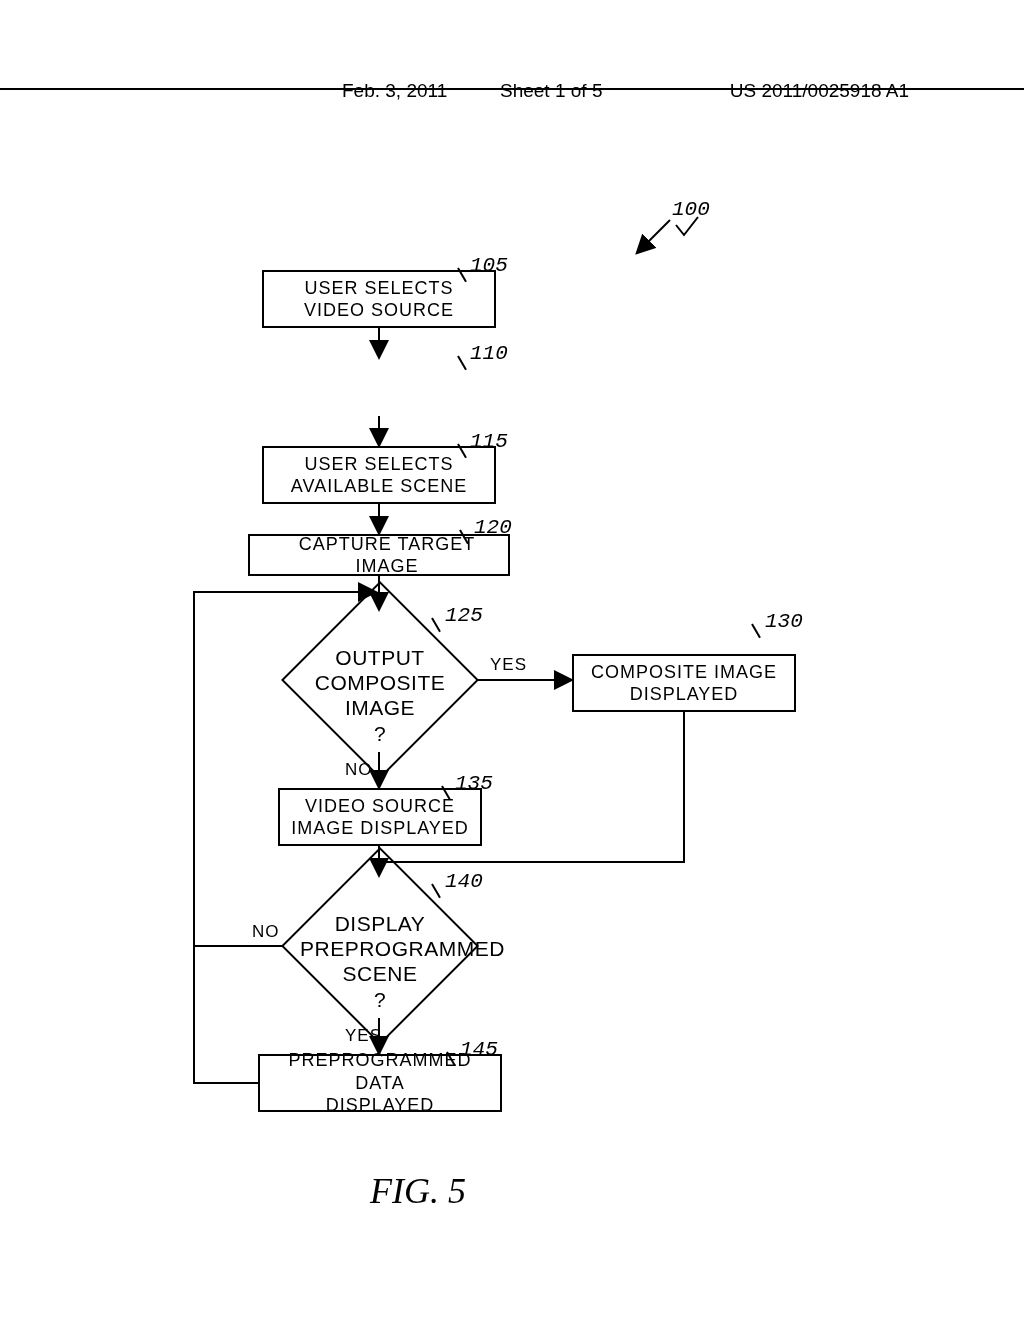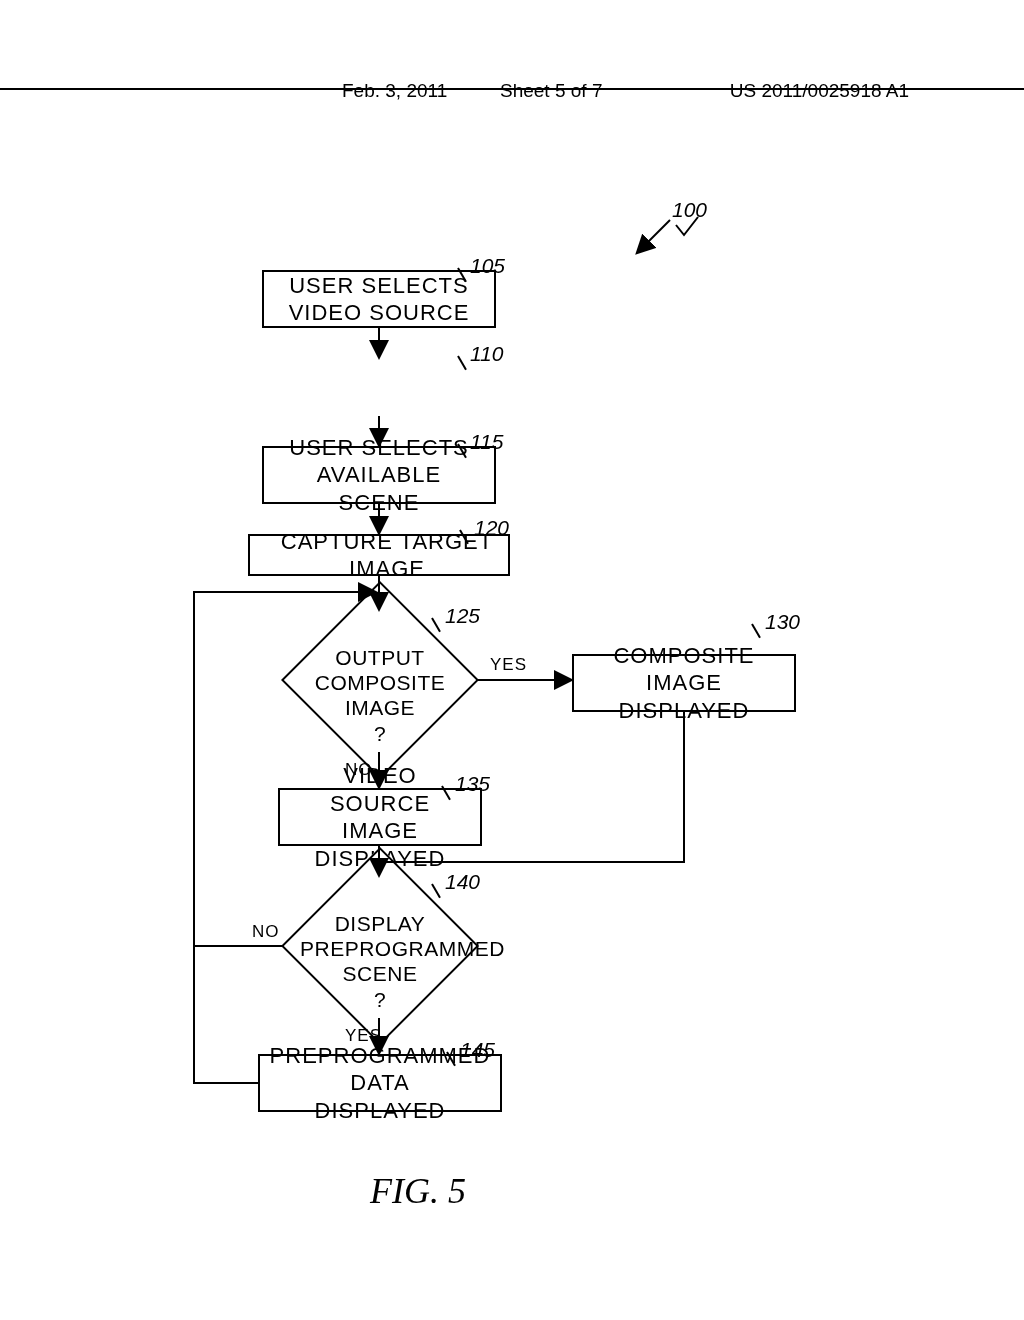--- a/index.html
+++ b/index.html
@@ -34,21 +34,21 @@
   }
 
   .box {
     position: absolute;
     border: 2px solid #000;
     background: #fff;
     display: flex;
     align-items: center;
     justify-content: center;
     text-align: center;
-    font-size: 22px;
+    font-size: 18px;
     letter-spacing: 1px;
     padding: 6px 10px;
     line-height: 1.25;
   }
 
   .diamond {
     position: absolute;
     width: 140px;
     height: 140px;
     transform: rotate(45deg);
@@ -60,21 +60,21 @@
     width: 160px;
     text-align: center;
     font-size: 21px;
     letter-spacing: 0.5px;
     line-height: 1.2;
   }
 
   .ref {
     position: absolute;
     font-style: italic;
-    font-family: Liberation Sans, sans-serif;
+    font-family: Liberation Mono, monospace;
     font-size: 21px;
   }
   .tick {
     position: absolute;
     width: 16px;
     height: 2px;
     background: #000;
     transform: rotate(60deg);
     transform-origin: left center;
   }
@@ -97,21 +97,21 @@
     top: 0; left: 0;
     width: 1024px; height: 1100px;
     pointer-events: none;
   }
 </style>
 </head>
 <body>
 
 <div class="header">
   <span class="header-center">Feb. 3, 2011</span>
-  <span class="header-sheet">Sheet 5 of 7</span>
+  <span class="header-sheet">Sheet 1 of 5</span>
   <span class="header-right">US 2011/0025918 A1</span>
 </div>
 
 <div class="canvas">
 
   <div class="ref" style="left:672px; top:48px;">100</div>
   <svg class="overlay">
     <defs>
       <marker id="ah" markerWidth="10" markerHeight="10" refX="8" refY="5" orient="auto">
         <path d="M0,0 L10,5 L0,10 z" fill="#000"></path>

